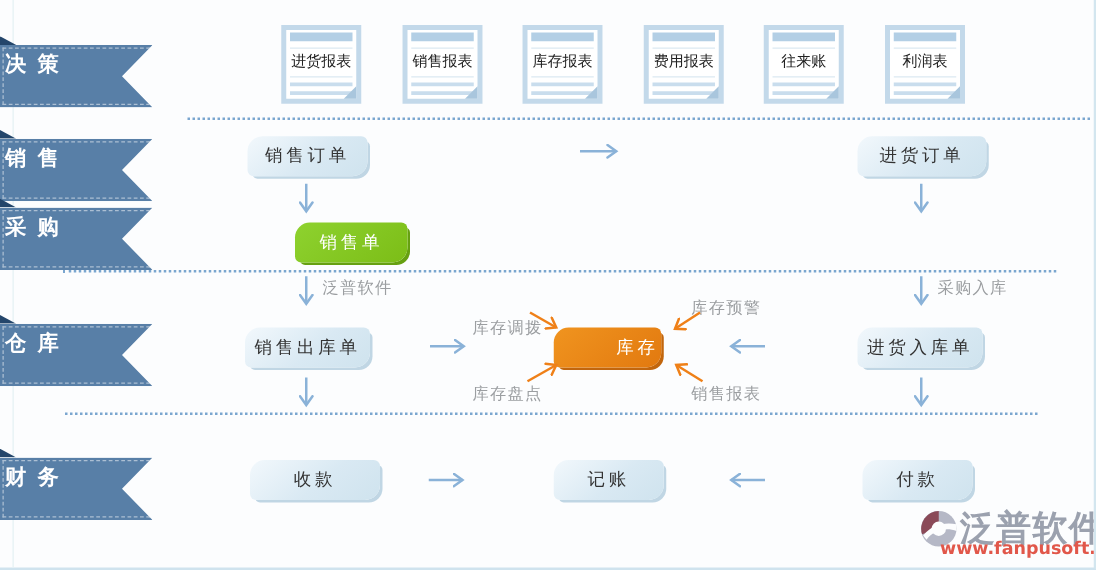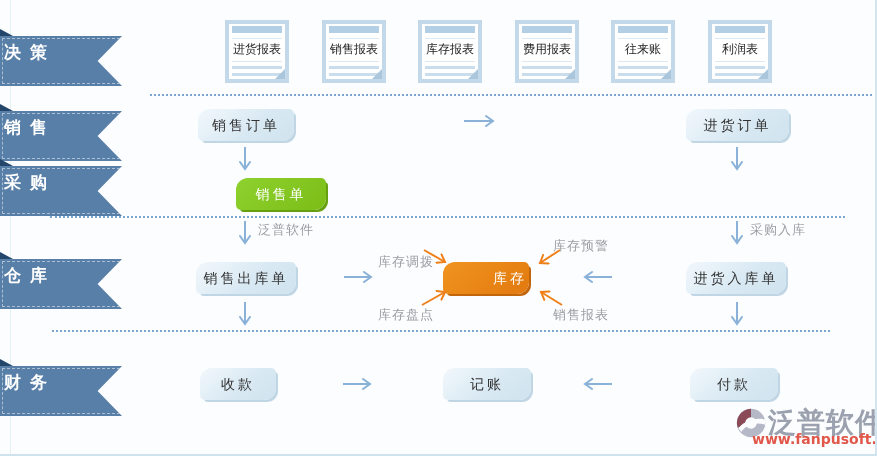--- a/index.html
+++ b/index.html
@@ -122,21 +122,21 @@
       <div class="r-line"></div>
     <div class="r-fold"></div>
   </div>
 
   <div class="node blue" style="left:198px;top:109px;width:96px;">销售订单</div>
   <div class="node blue" style="left:686px;top:109px;width:103px;">进货订单</div>
   <div class="node green" style="left:200px;top:178px;width:90px;">销售单</div>
   <div class="node blue" style="left:196px;top:262px;width:100px;">销售出库单</div>
   <div class="node orange" style="left:443px;top:262px;width:86px;">库存</div>
   <div class="node blue" style="left:686px;top:262px;width:100px;">进货入库单</div>
-  <div class="node blue" style="left:200px;top:368px;width:76px;">收款</div>
+  <div class="node blue" style="left:200px;top:368px;width:104px;">收款</div>
   <div class="node blue" style="left:443px;top:368px;width:88px;">记账</div>
   <div class="node blue" style="left:690px;top:368px;width:88px;">付款</div>
 
   <div class="flabel" style="left:258px;top:221px;">泛普软件</div>
   <div class="flabel" style="left:750px;top:221px;">采购入库</div>
   <div class="flabel" style="left:378px;top:237px;margin-top:16px;">库存调拨</div>
   <div class="flabel" style="left:553px;top:237px;">库存预警</div>
   <div class="flabel" style="left:378px;top:306px;">库存盘点</div>
   <div class="flabel" style="left:553px;top:306px;">销售报表</div>
 

